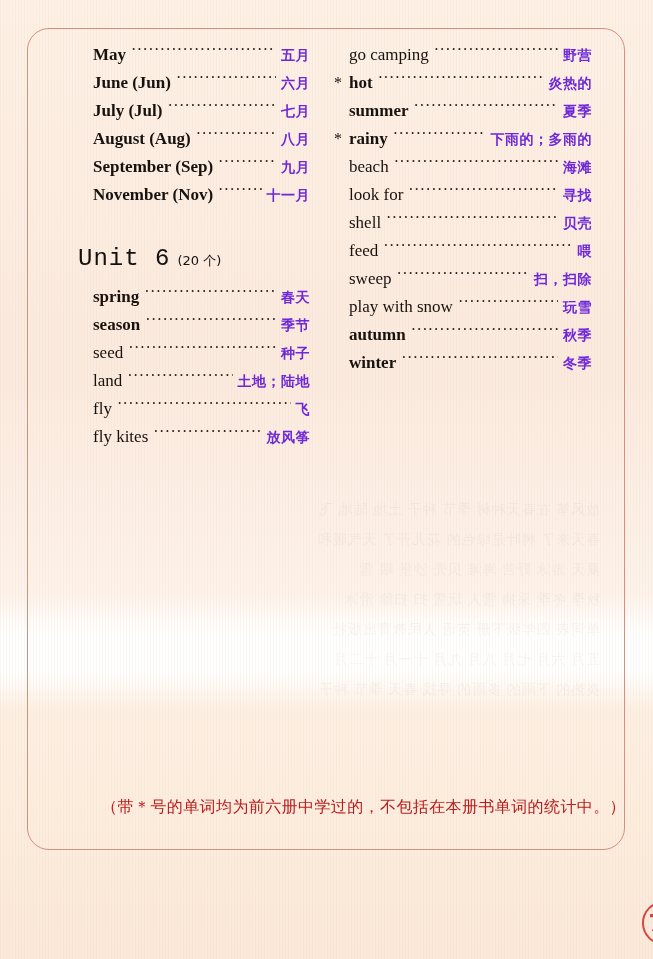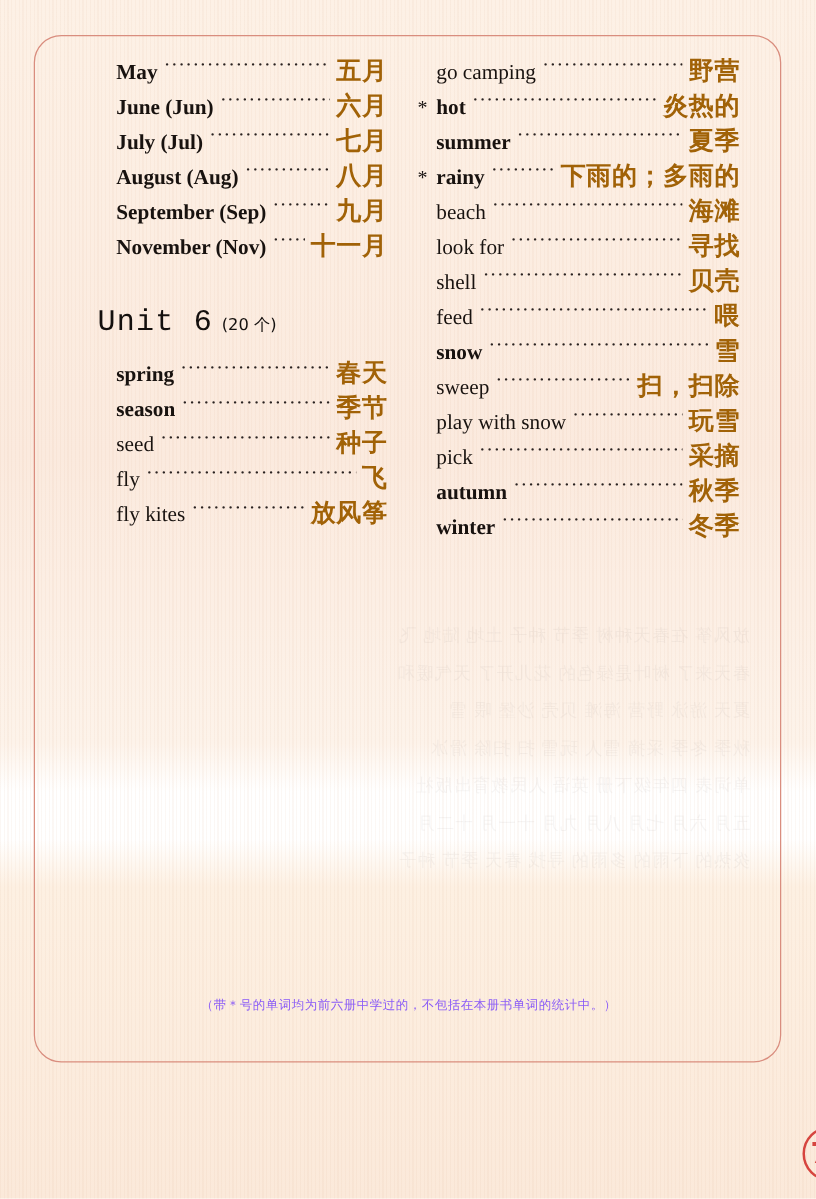--- a/index.html
+++ b/index.html
@@ -119,22 +119,22 @@
     left: 0; bottom: 0.04em;
     font-size: 16px;
     letter-spacing: 0.4px;
     color: #2a2220;
     white-space: nowrap;
   }
   .gloss {
     flex: 0 0 auto;
     font-family: "DejaVu Sans", "Liberation Sans", sans-serif;
     font-weight: bold;
-    font-size: 20px;
-    color: #a16207;
+    font-size: 14px;
+    color: #6d28d9;
     padding-left: 3px;
     letter-spacing: 0.5px;
   }
   .spacer-row { height: 28px; }
 
   
   .unit-heading {
     display: flex;
     align-items: baseline;
     height: 40px;
@@ -153,24 +153,24 @@
     color: #14100e;
     padding-left: 7px;
   }
 
   
   #footnote {
     position: absolute;
     left: 0;
     top: 768px;
     width: 598px;
-    text-align: center;
+    text-align: right;
     font-family: "DejaVu Sans", "Liberation Sans", sans-serif;
-    font-size: 10px;
-    color: #8b5cf6;
+    font-size: 16px;
+    color: #b91c1c;
     letter-spacing: 0.4px;
   }
 
   
   #page-number {
     position: absolute;
     left: 596px;
     top: 901px;
     width: 44px;
     height: 44px;
@@ -272,20 +272,26 @@
         <span class="gloss">季节</span>
       </div>
 
       <div class="vocab-row">
         <span class="star-slot"></span>
         <span class="term">seed</span>
         <span class="leader"></span>
         <span class="gloss">种子</span>
       </div>
 
+      <div class="vocab-row">
+        <span class="star-slot"></span>
+        <span class="term">land</span>
+        <span class="leader"></span>
+        <span class="gloss">土地；陆地</span>
+      </div>
 
       <div class="vocab-row">
         <span class="star-slot"></span>
         <span class="term">fly</span>
         <span class="leader"></span>
         <span class="gloss">飞</span>
       </div>
 
       <div class="vocab-row">
         <span class="star-slot"></span>
@@ -348,47 +354,35 @@
       </div>
 
 
       <div class="vocab-row">
         <span class="star-slot"></span>
         <span class="term">feed</span>
         <span class="leader"></span>
         <span class="gloss">喂</span>
       </div>
 
-      <div class="vocab-row">
-        <span class="star-slot"></span>
-        <span class="term bold">snow</span>
-        <span class="leader"></span>
-        <span class="gloss">雪</span>
-      </div>
 
       <div class="vocab-row">
         <span class="star-slot"></span>
         <span class="term">sweep</span>
         <span class="leader"></span>
         <span class="gloss">扫，扫除</span>
       </div>
 
       <div class="vocab-row">
         <span class="star-slot"></span>
         <span class="term">play with snow</span>
         <span class="leader"></span>
         <span class="gloss">玩雪</span>
       </div>
 
-      <div class="vocab-row">
-        <span class="star-slot"></span>
-        <span class="term">pick</span>
-        <span class="leader"></span>
-        <span class="gloss">采摘</span>
-      </div>
 
 
       <div class="vocab-row">
         <span class="star-slot"></span>
         <span class="term bold">autumn</span>
         <span class="leader"></span>
         <span class="gloss">秋季</span>
       </div>
 
       <div class="vocab-row">

